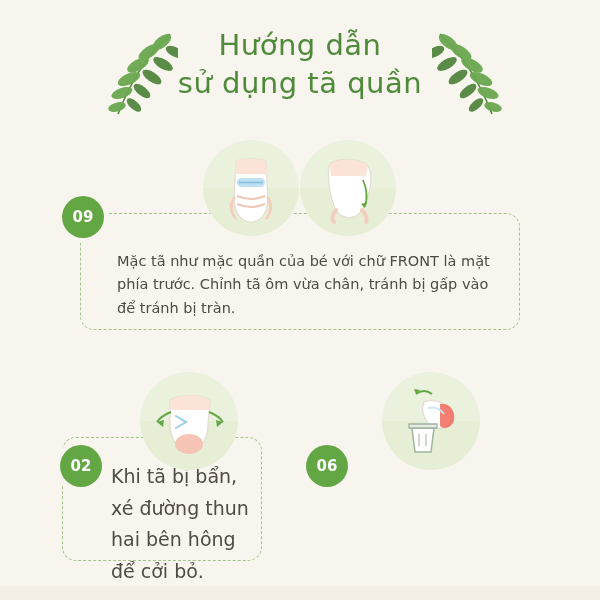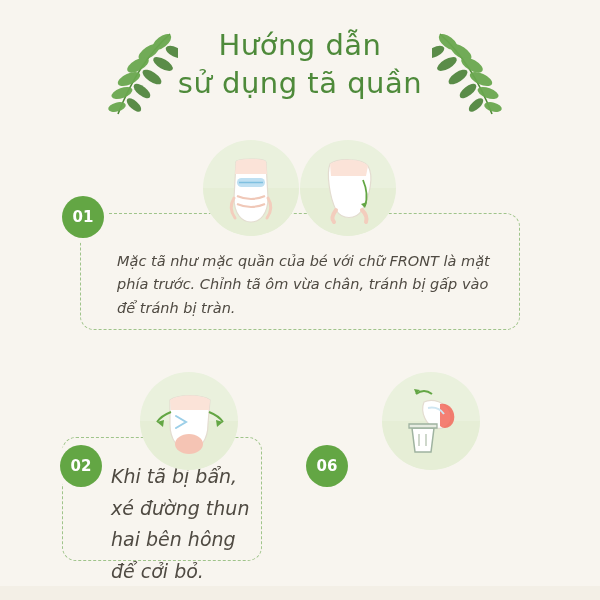--- a/index.html
+++ b/index.html
@@ -53,21 +53,20 @@
   .leaf-left { left: 92px; }
   .leaf-right { left: 432px; }
 
   
   .card {
     position: absolute;
     border: 1.6px dashed #9fc48a;
     border-radius: 14px;
     background: transparent;
     box-sizing: border-box;
-    font-style: italic;
   }
   .card-text {
     color: #4f4a42;
     font-size: 14.5px;
     line-height: 1.5;
     padding: 0;
     margin: 0;
   }
   .card1 {
     left: 80px;
@@ -273,21 +272,21 @@
         <path d="M27 52 h28 v4 h-28 Z" fill="#e7ece2" stroke="#9fb3a0" stroke-width="1.3"></path>
         <path d="M37 62 v12 M44 62 v12" stroke="#b9c7b5" stroke-width="1.4"></path>
       </g>
     </svg>
   </div>
 
   <div class="card card1">
     <p class="card-text">Mặc tã như mặc quần của bé với chữ FRONT là mặt phía trước. Chỉnh tã ôm vừa chân, tránh bị gấp vào để tránh bị tràn.</p>
   </div>
   <div class="badge badge1">
-    <span>01</span>
+    <span>09</span>
   </div>
 
   <div class="card card2">
     <p class="card-text">Khi tã bị bẩn, xé đường thun hai bên hông để cởi bỏ.</p>
   </div>
   <div class="badge badge2">
     <span>02</span>
   </div>
 
   <div class="badge badge3">

